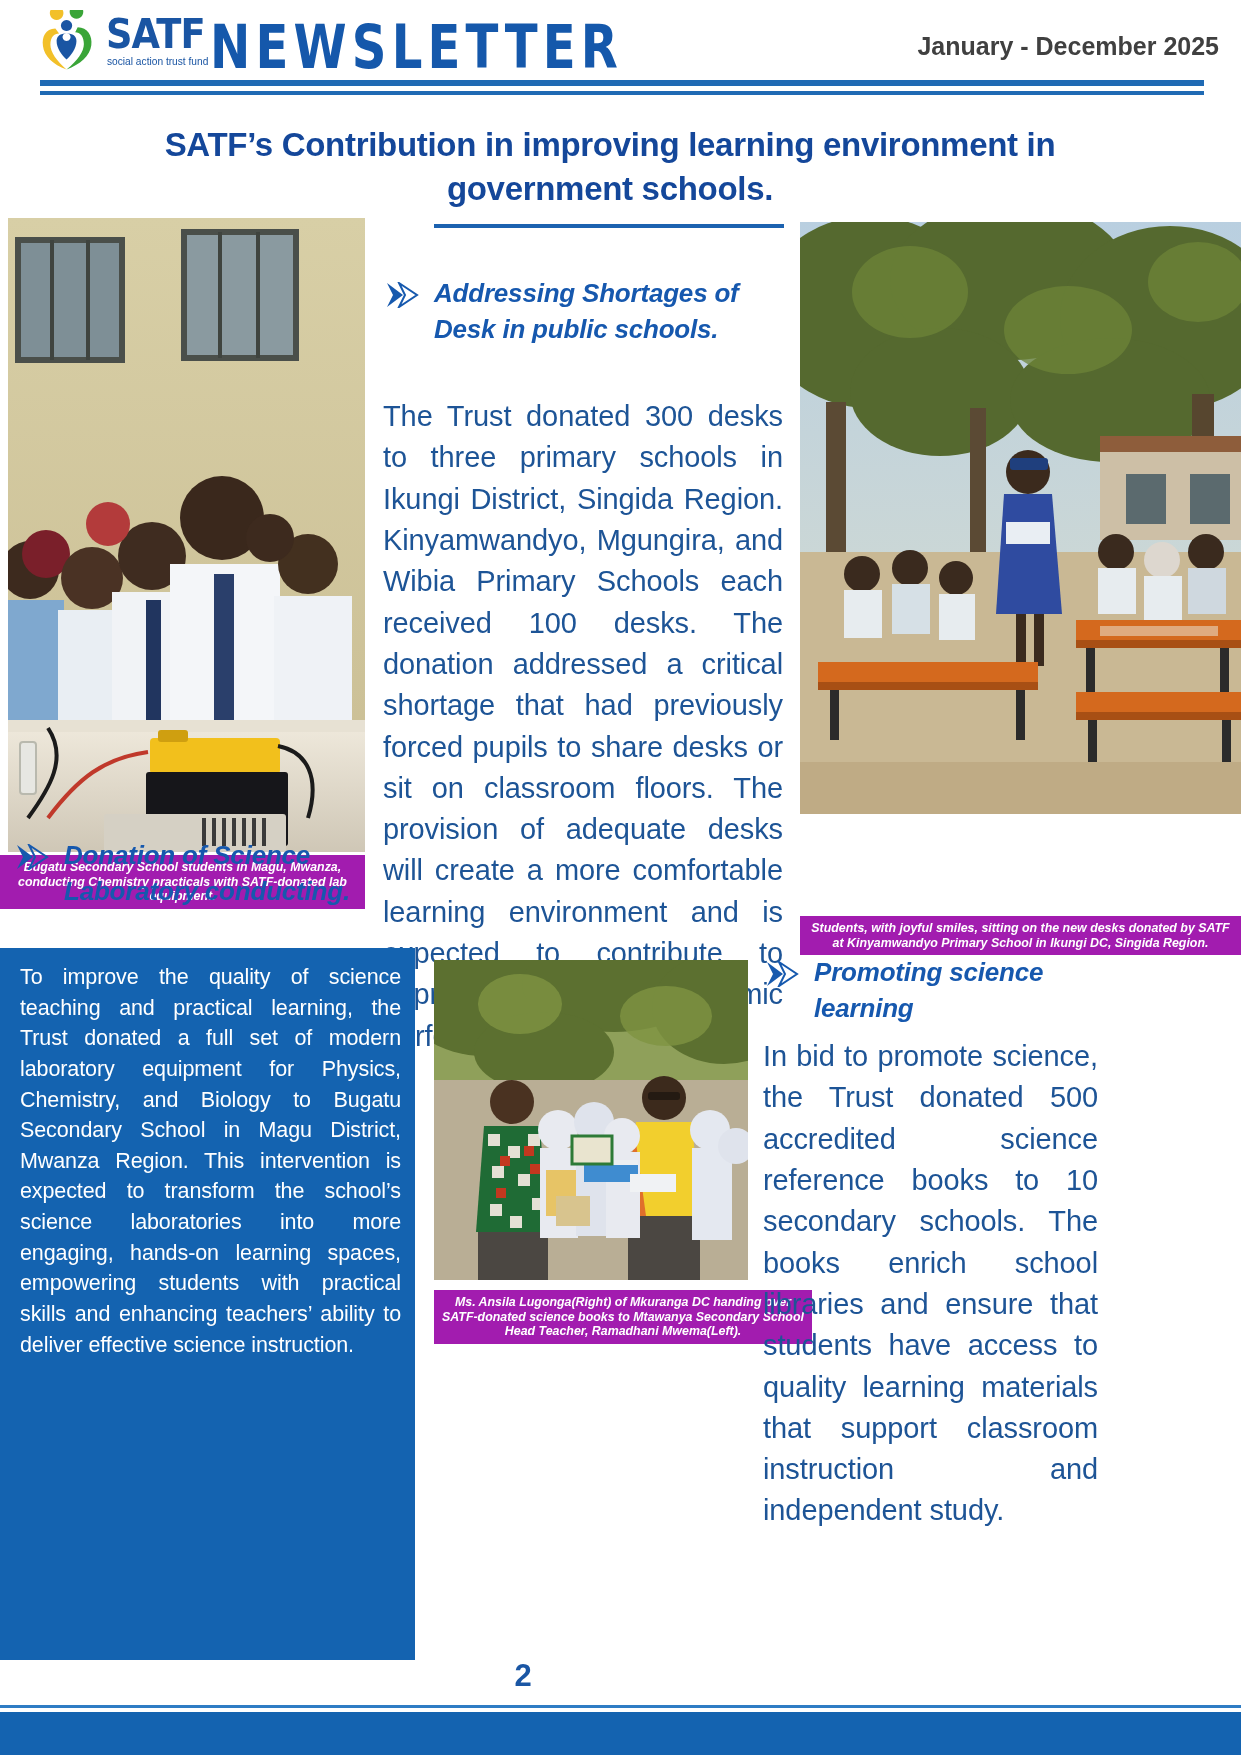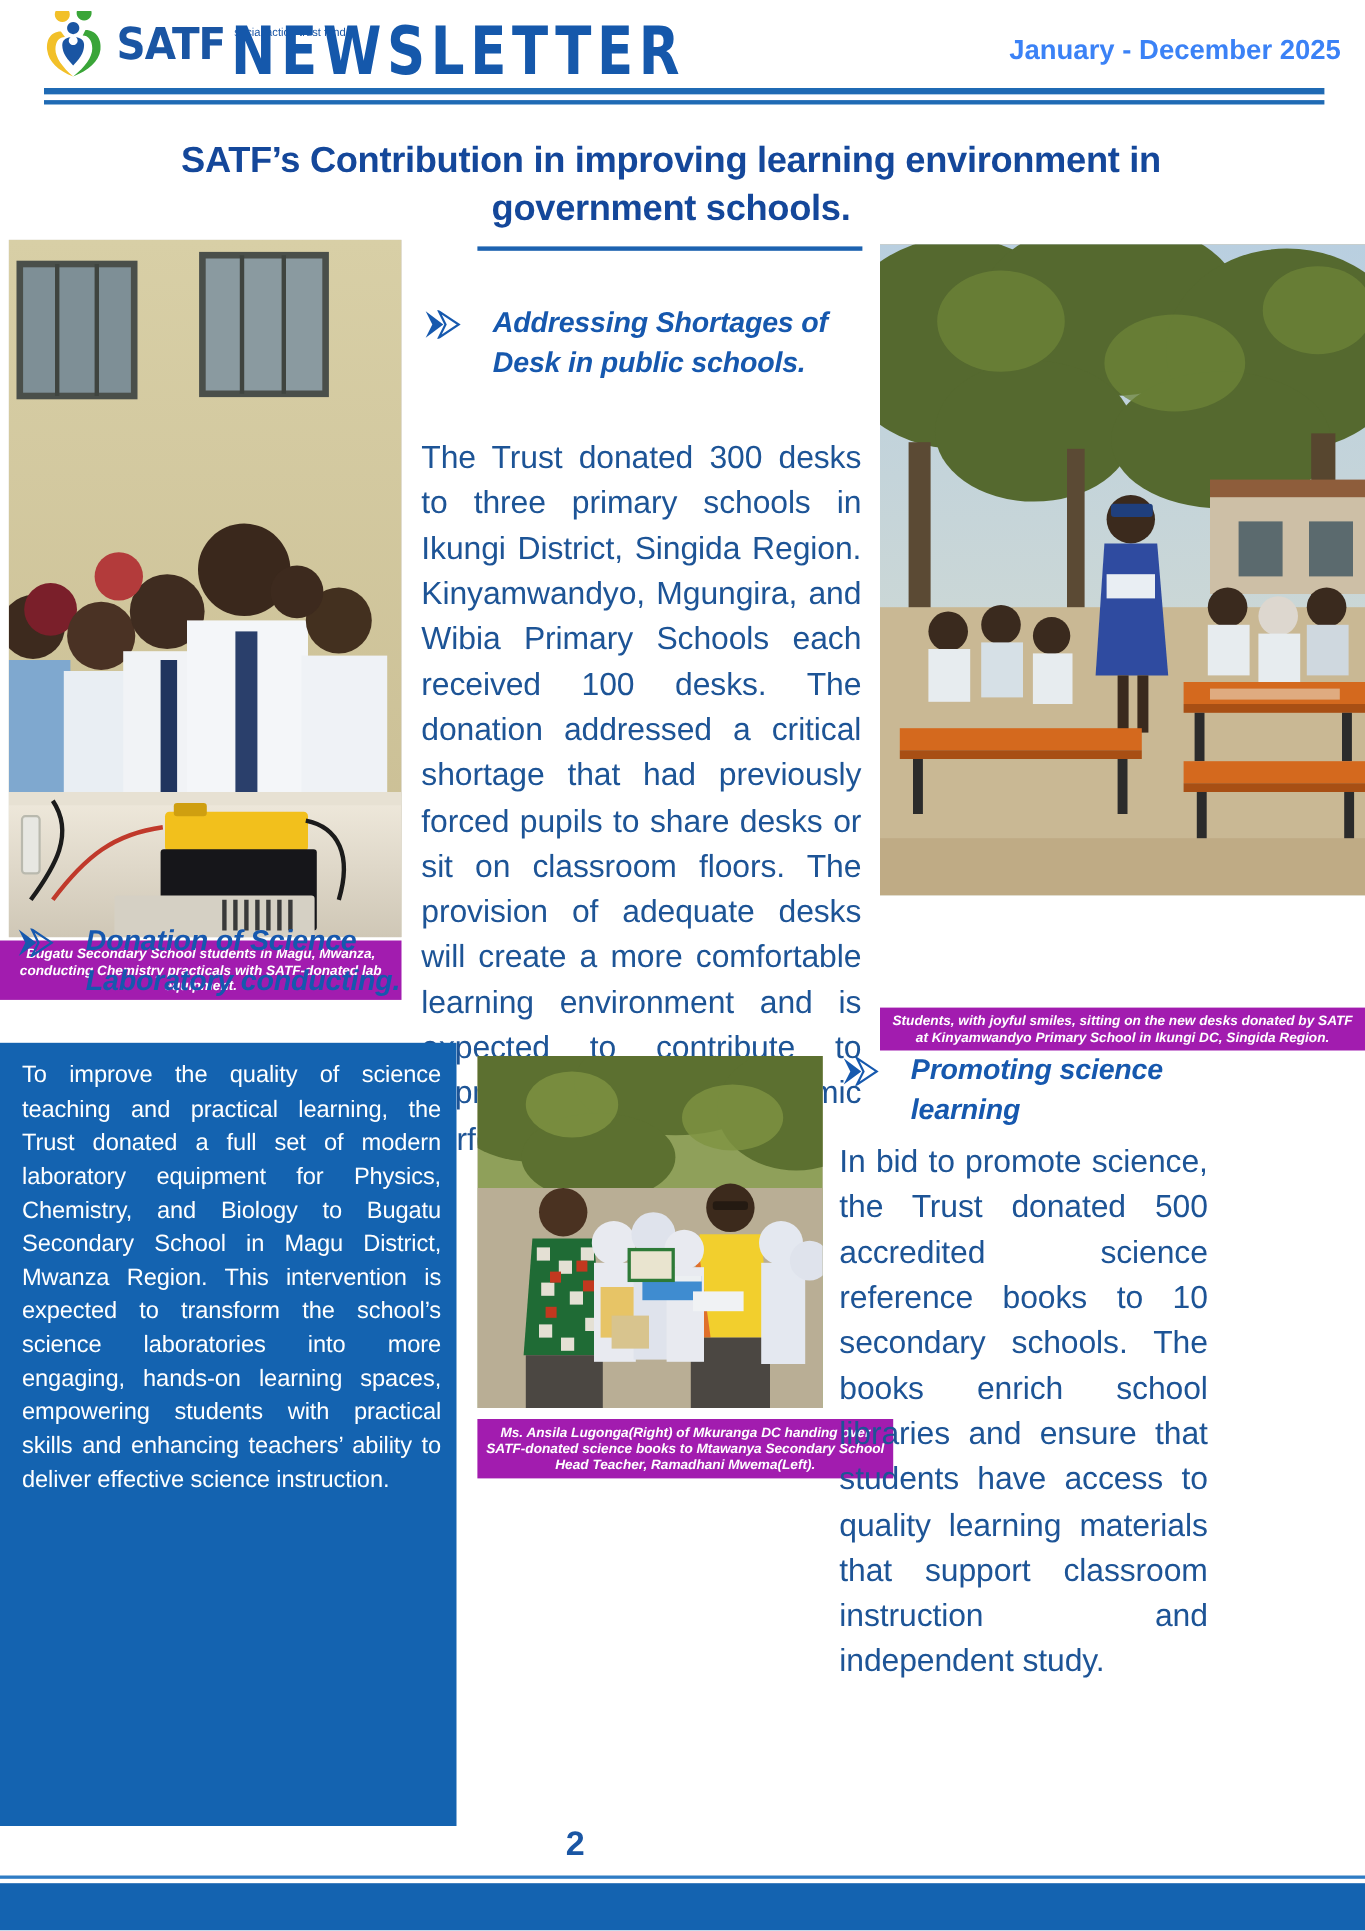--- a/index.html
+++ b/index.html
@@ -25,21 +25,21 @@
     height: 100px;
   }
   .logo-wrap {
     position: absolute;
     left: 38px; top: 10px;
     display: flex;
     align-items: center;
     gap: 6px;
   }
   .logo-mark { width: 62px; height: 62px; display:block; }
-  .logo-text { display: flex; justify-content: center; }
+  .logo-text { display: flex; flex-direction: column; justify-content: center; align-items: center; }
   .logo-satf {
     font-size: 40px;
     font-weight: bold;
     color: #1a55a3;
     letter-spacing: -1px;
     line-height: 0.95;
     font-family: "DejaVu Sans", sans-serif;
     transform: scaleX(0.92);
     transform-origin: left center;
   }
@@ -62,21 +62,21 @@
     font-family: "DejaVu Sans", sans-serif;
     transform: scaleX(0.86) scaleY(1.08);
     transform-origin: left top;
     white-space: nowrap;
   }
   .issue-date {
     position: absolute;
     right: 22px; top: 32px;
     font-size: 25px;
     font-weight: bold;
-    color: #3b82f6;
+    color: #404040;
     letter-spacing: 0px;
     white-space: nowrap;
   }
   .rule-pair {
     position: absolute;
     left: 40px; top: 80px;
     width: 1164px;
   }
   .rule-thick { height: 6px; background: #1f6ab4; }
   .rule-gap { height: 5px; background: #ffffff; }
@@ -124,21 +124,21 @@
 
   
   #photo-books { left: 434px; top: 960px; width: 314px; height: 320px; }
   #caption-books { left: 434px; top: 1290px; width: 378px; }
 
   
   .sec-head {
     position: absolute;
     display: flex;
     align-items: flex-start;
-    gap: 28px;
+    gap: 14px;
   }
   .chev { flex: 0 0 auto; margin-top: 6px; }
   .sec-head-text {
     font-size: 26px;
     font-weight: bold;
     font-style: italic;
     color: #1658ae;
     line-height: 1.38;
     letter-spacing: -0.2px;
   }

